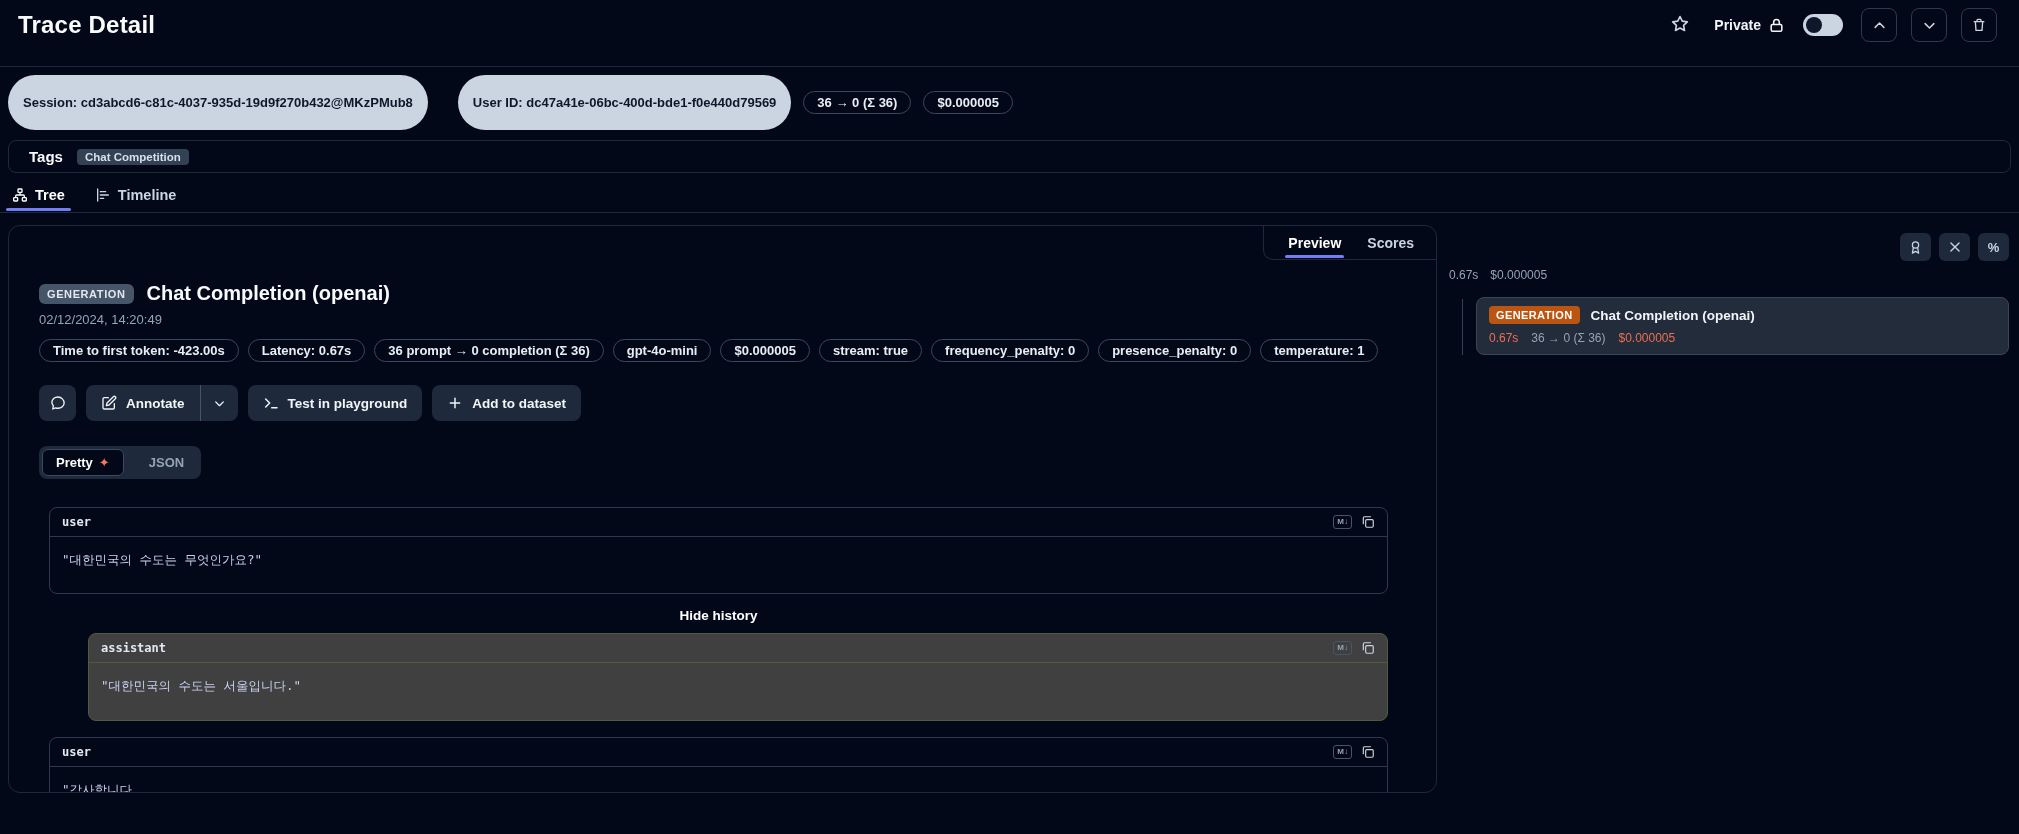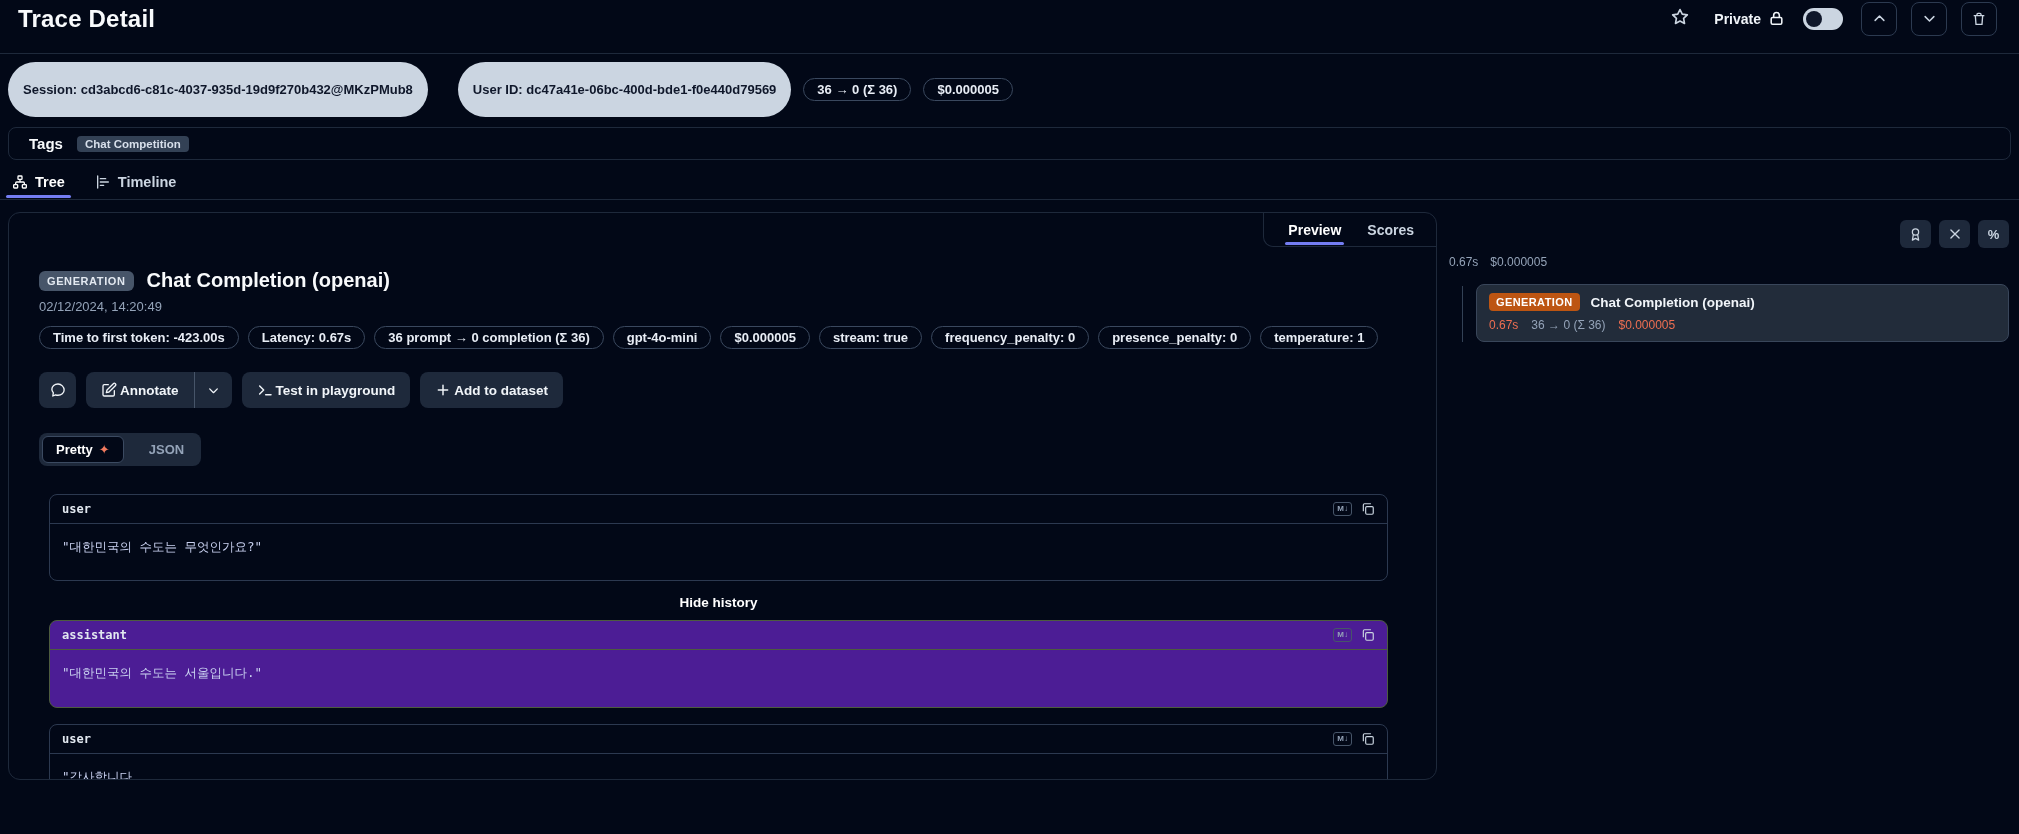--- a/index.html
+++ b/index.html
@@ -7,21 +7,21 @@
   body {
     background:#020817;
     color:#f1f5f9;
     font-family:"Liberation Sans","DejaVu Sans",sans-serif;
   }
   .icon { display:inline-flex; align-items:center; justify-content:center; }
   svg { display:block; }
 
   
   .topbar {
-    height:54px; display:flex; align-items:center; justify-content:space-between;
+    height:67px; display:flex; align-items:center; justify-content:space-between;
     padding:0 22px 16px 18px; border-bottom:1px solid #1e293b;
   }
   .page-title { font-size:24px; font-weight:700; letter-spacing:.2px; color:#f8fafc; }
   .topbar-right { display:flex; align-items:center; gap:14px; }
   .star-btn { background:none; border:none; cursor:pointer; color:#cbd5e1; padding:4px; }
   .private-wrap { display:flex; align-items:center; gap:7px; margin-left:6px; }
   .private-label { font-size:14px; font-weight:700; color:#f1f5f9; }
   .toggle {
     width:40px; height:22px; border-radius:11px; background:#cbd5e1;
     position:relative; margin:0 4px; cursor:pointer; border:none;
@@ -107,21 +107,21 @@
     letter-spacing:.6px; padding:4px 8px; border-radius:6px;
   }
   .obs-title { font-size:20px; font-weight:700; color:#f8fafc; }
   .obs-timestamp { margin-top:7px; font-size:13px; color:#94a3b8; }
   .pills-row { display:flex; flex-wrap:wrap; gap:9px; margin-top:12px; }
   .pills-row + .pills-row { margin-top:10px; }
 
   .actions-row { display:flex; gap:10px; margin-top:23px; }
   .act-btn {
     background:#1e293b; color:#f1f5f9; border:none; border-radius:8px; height:36px;
-    display:flex; align-items:center; gap:3px; padding:0 15px; font-size:13.5px;
+    display:flex; align-items:center; gap:9px; padding:0 15px; font-size:13.5px;
     font-weight:700; cursor:pointer; font-family:inherit;
   }
   .act-btn.icon-only { width:37px; padding:0; justify-content:center; }
   .split-btn { display:flex; border-radius:8px; overflow:hidden; }
   .split-btn .act-btn { border-radius:0; }
   .split-btn .sep { width:1px; background:#475569; }
 
   .format-tabs {
     margin-top:25px; display:inline-flex; background:#1e293b; border-radius:8px;
     padding:3px; align-items:center;gap:11px;
@@ -130,21 +130,21 @@
     font-size:13px; font-weight:700; color:#94a3b8; padding:5px 13px; border-radius:6px;
     display:flex; align-items:center; gap:6px; cursor:pointer; background:none;
     border:1px solid transparent; font-family:inherit;
   }
   .format-tab.active { background:#020817; border-color:#3b4a61; color:#ffffff; }
   .sparkle { color:#f27a5e; font-size:13px; }
 
   
   .messages { margin-top:28px; padding-left:10px; padding-right:8px; }
   .msg-box { border:1px solid #2c3950; border-radius:8px; background:#04091a00; }
-  .msg-box.assistant { border-color:#4d5c3e; background:#4c1d95; }
+  .msg-box.assistant { border-color:#4d5c3e; background:#404040;margin-left:39px; }
   .msg-header {
     display:flex; align-items:center; padding:7px 12px;
     border-bottom:1px solid #2c3950;
   }
   .msg-box.assistant .msg-header { border-bottom-color:#4d5c3e; }
   .msg-role {
     font-family:"DejaVu Sans Mono","Liberation Mono",monospace;
     font-size:12px; font-weight:700; color:#e2e8f0;
   }
   .msg-icons { margin-left:auto; display:flex; align-items:center; gap:9px; }

